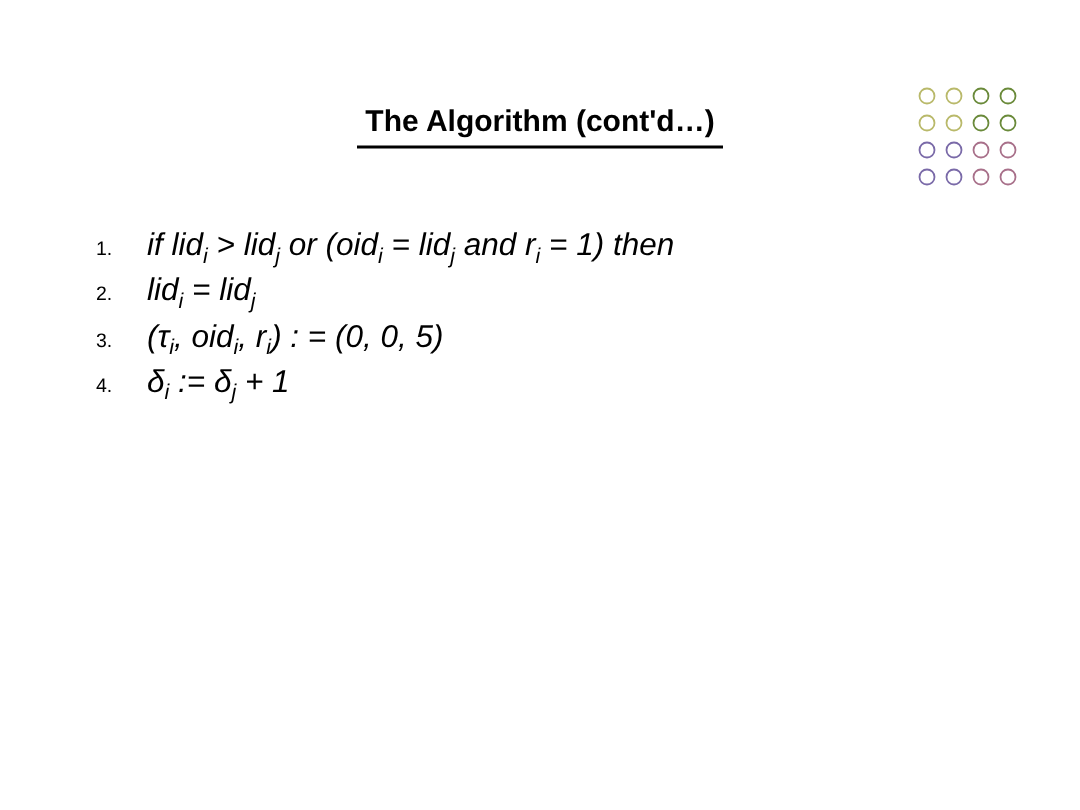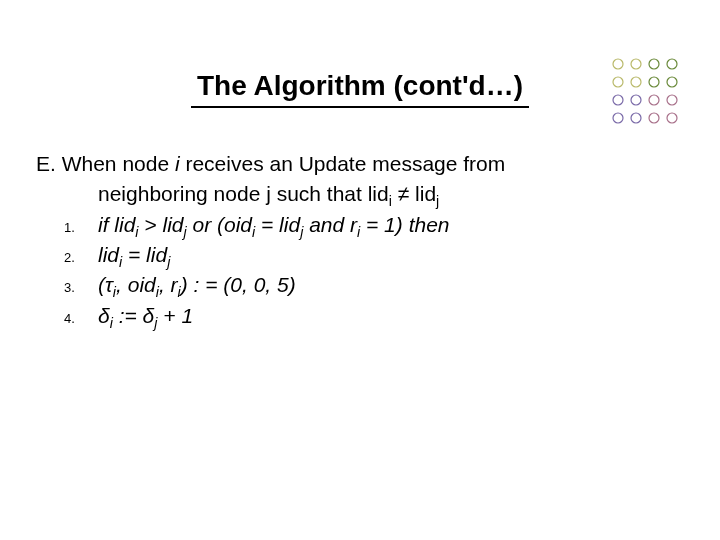--- a/index.html
+++ b/index.html
@@ -21,21 +21,21 @@
   }
   .title-wrap {
     position: absolute;
     top: 70px;
     left: 0;
     width: 720px;
     text-align: center;
   }
   .title {
     display: inline-block;
-    font-size: 28px;
+    font-size: 20px;
     font-weight: bold;
     color: #000;
     border-bottom: 2px solid #000;
     padding: 0 6px 4px 6px;
   }
   .dots {
     position: absolute;
     top: 52px;
     right: 42px;
     width: 72px;
@@ -108,28 +108,21 @@
     <circle cx="48" cy="66" r="5" stroke="#a8708a"></circle>
     <circle cx="66" cy="66" r="5" stroke="#a8708a"></circle>
   </svg>
 
   <div class="title-wrap">
     <div class="title">The Algorithm (cont'd…)</div>
   </div>
 
   <div class="content">
 
-    <div class="line intro1">
-      <span>E.</span>
-      <span>When node </span><span class="italic">i</span><span> receives an Update message from</span>
-    </div>
 
-    <div class="line intro2">
-      <span>neighboring node j such that lid</span><sub>i</sub><span> ≠ lid</span><sub>j</sub>
-    </div>
 
     <div class="step">
       <span class="num">1.</span>
       <span class="body-text">
         <span>if lid</span><sub>i</sub><span> &gt; lid</span><sub>j</sub><span> or (oid</span><sub>i</sub><span> = lid</span><sub>j</sub><span> and r</span><sub>i</sub><span> = 1) then</span>
       </span>
     </div>
 
     <div class="step">
       <span class="num">2.</span>

